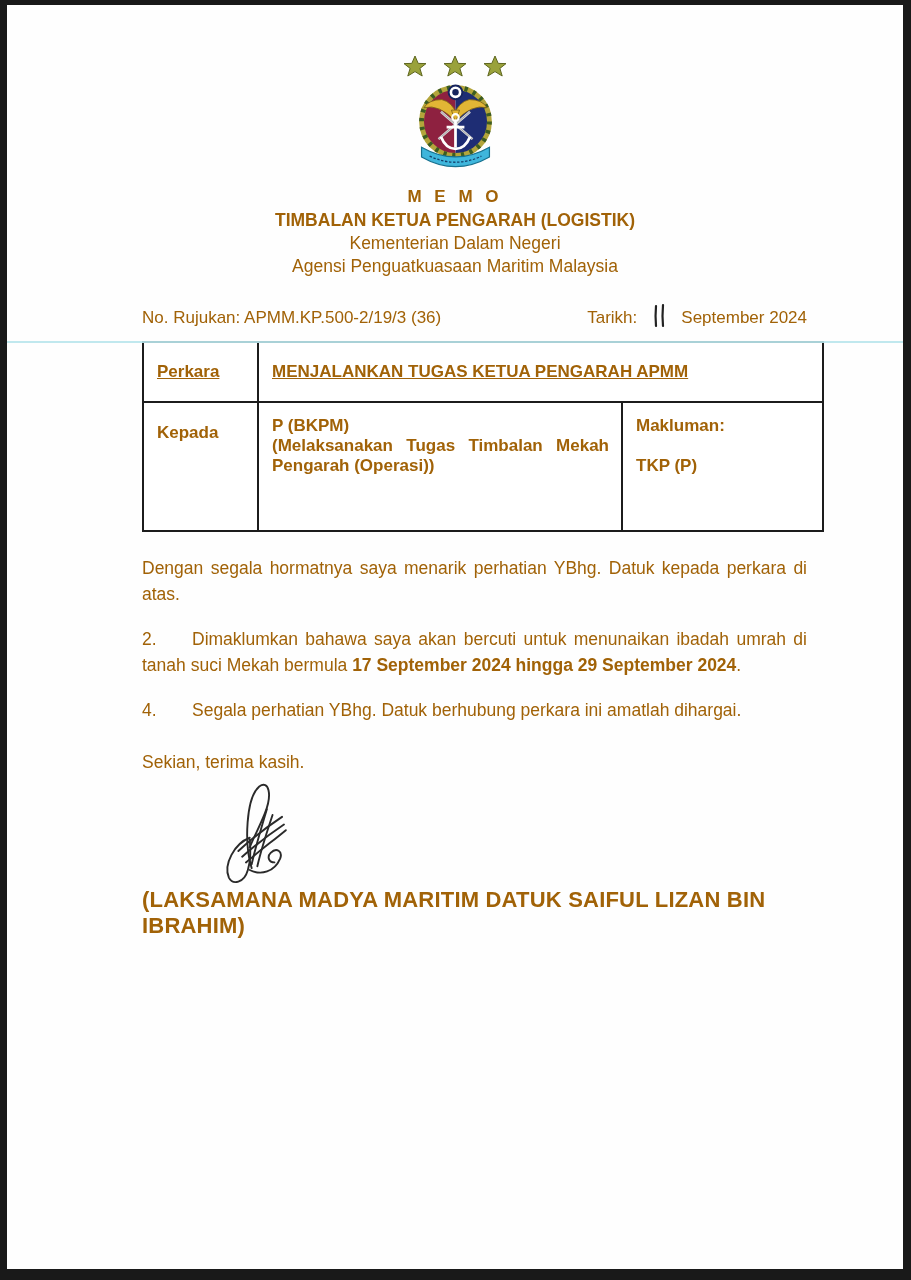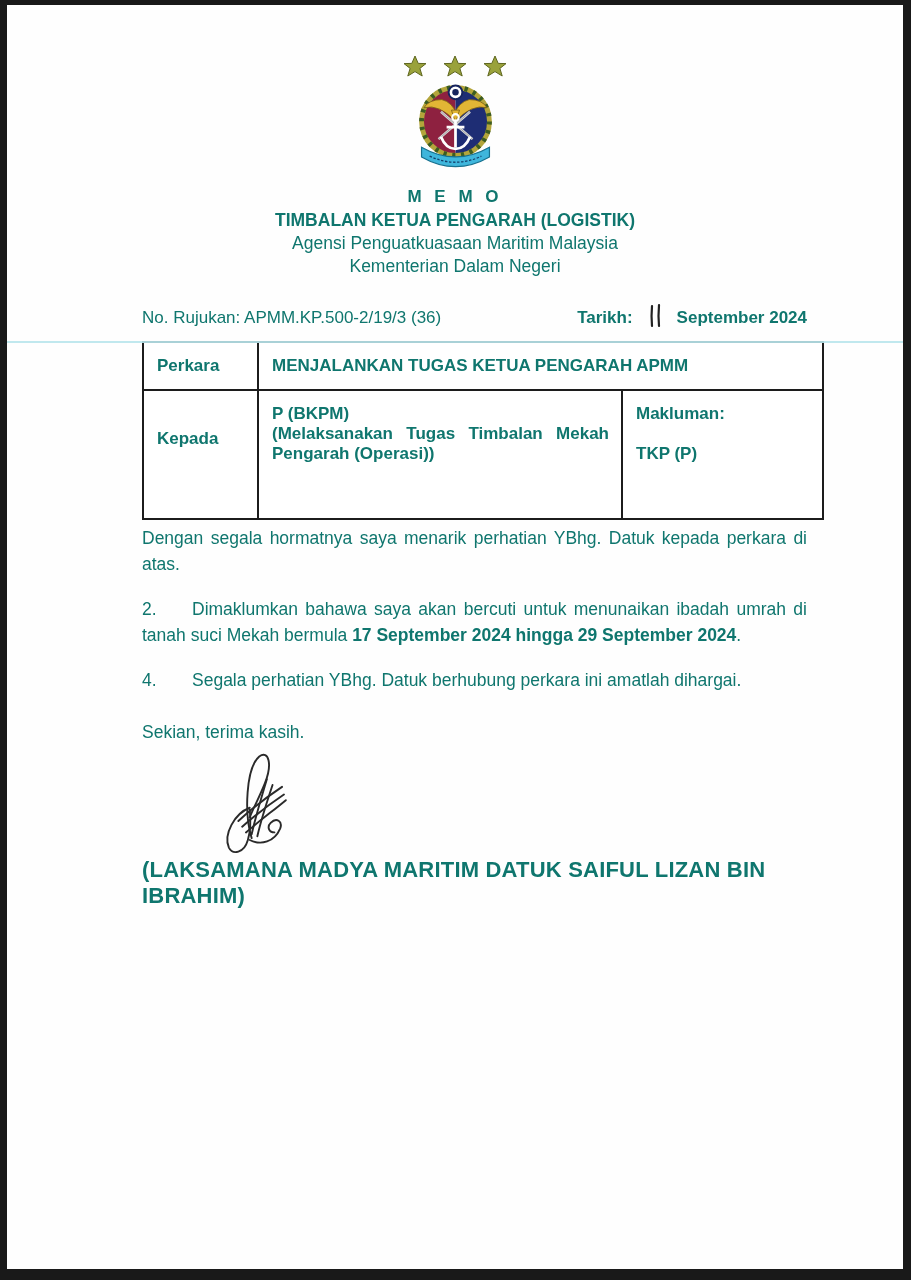--- a/index.html
+++ b/index.html
@@ -9,21 +9,21 @@
   .page {
     position: relative;
     width: 911px;
     height: 1280px;
     background: #fefefe;
     border-left: 7px solid #191919;
     border-top: 5px solid #191919;
     border-right: 8px solid #191919;
     border-bottom: 11px solid #191919;
     overflow: hidden;
-    color: #0f766e;
+    color: #a16207;
   }
 
   
   .scan-line {
     position: absolute;
     left: 0; right: 0;
     top: 336px;
     height: 2px;
     background: #b9e6ec;
     opacity: .9;
@@ -42,50 +42,50 @@
   .content { margin: 0 96px 0 135px; }
 
   .ref-row {
     display: flex;
     justify-content: space-between;
     align-items: flex-end;
     margin-top: 25px;
     font-size: 17px;
   }
   .ref-left { white-space: nowrap; }
-  .date-group { display: flex; align-items: flex-end; gap: 14px; white-space: nowrap; font-weight: bold; }
+  .date-group { display: flex; align-items: flex-end; gap: 14px; white-space: nowrap; }
   .hand-date svg { display: block; margin-bottom: -1px; }
 
   table.memo-table {
     border-collapse: collapse;
     margin-top: 13px;
     width: 680px;
     table-layout: fixed;
   }
   .memo-table td {
     border: 2px solid #1c1c1c;
     font-size: 17px;
     font-weight: bold;
     padding: 0 12px 0 13px;
     background: #fff;
   }
   .memo-table .lbl { vertical-align: middle; }
-  .memo-table tr.r1 { height: 48px; }
+  .memo-table tr.r1 { height: 60px; text-decoration: underline; }
   .memo-table tr.r2 { height: 57px; }
   .memo-table tr.r3 { height: 129px; }
   .memo-table tr.r3 td { vertical-align: top; }
-  .memo-table tr.r3 td.lbl { padding-top: 38px; }
+  .memo-table tr.r3 td.lbl { padding-top: 20px; }
   .memo-table tr.r3 td.val { padding-top: 13px; }
   .val-line2-justify { text-align: justify; }
   .makluman-cell { padding-top: 13px !important; }
   .makluman-value { margin-top: 20px; }
 
   .body-text { font-size: 17.5px; line-height: 26px; }
   .para { text-align: justify; margin-top: 19px; }
-  .para.first { margin-top: 5px; }
+  .para.first { margin-top: 23px; }
   .para-num { display: inline-block; width: 50px; }
   .closing { margin-top: 26px; text-align: left; }
 
   .sig-block { margin-left: 68px; margin-top: 2px; height: 112px; }
   .name-line { font-weight: bold; font-size: 22px; margin-top: -2px; letter-spacing: .2px; }
 </style>
 </head>
 <body>
 
 <div class="page">
@@ -127,22 +127,22 @@
 
         <path d="M10,82 Q52,106 94,82 L94,94 Q52,118 10,94 Z" fill="#3fb6dc" stroke="#17718f" stroke-width="1.5"></path>
         <path d="M20,93 Q52,108 84,93" fill="none" stroke="#14406b" stroke-width="1.6" stroke-dasharray="3 2"></path>
       </svg>
     </div>
   </div>
 
   <div class="hdr">
     <div class="memo-title">M E M O</div>
     <div class="dept-title">TIMBALAN KETUA PENGARAH (LOGISTIK)</div>
+    <div class="org-line">Kementerian Dalam Negeri</div>
     <div class="org-line">Agensi Penguatkuasaan Maritim Malaysia</div>
-    <div class="org-line">Kementerian Dalam Negeri</div>
   </div>
 
   <div class="content">
 
     <div class="ref-row">
       <span class="ref-left">No. Rujukan: APMM.KP.500-2/19/3 (36)</span>
       <span class="date-group">
         <span>Tarikh:</span>
         <span class="hand-date" title="11">
           <svg width="16" height="27" viewBox="0 0 16 27">

